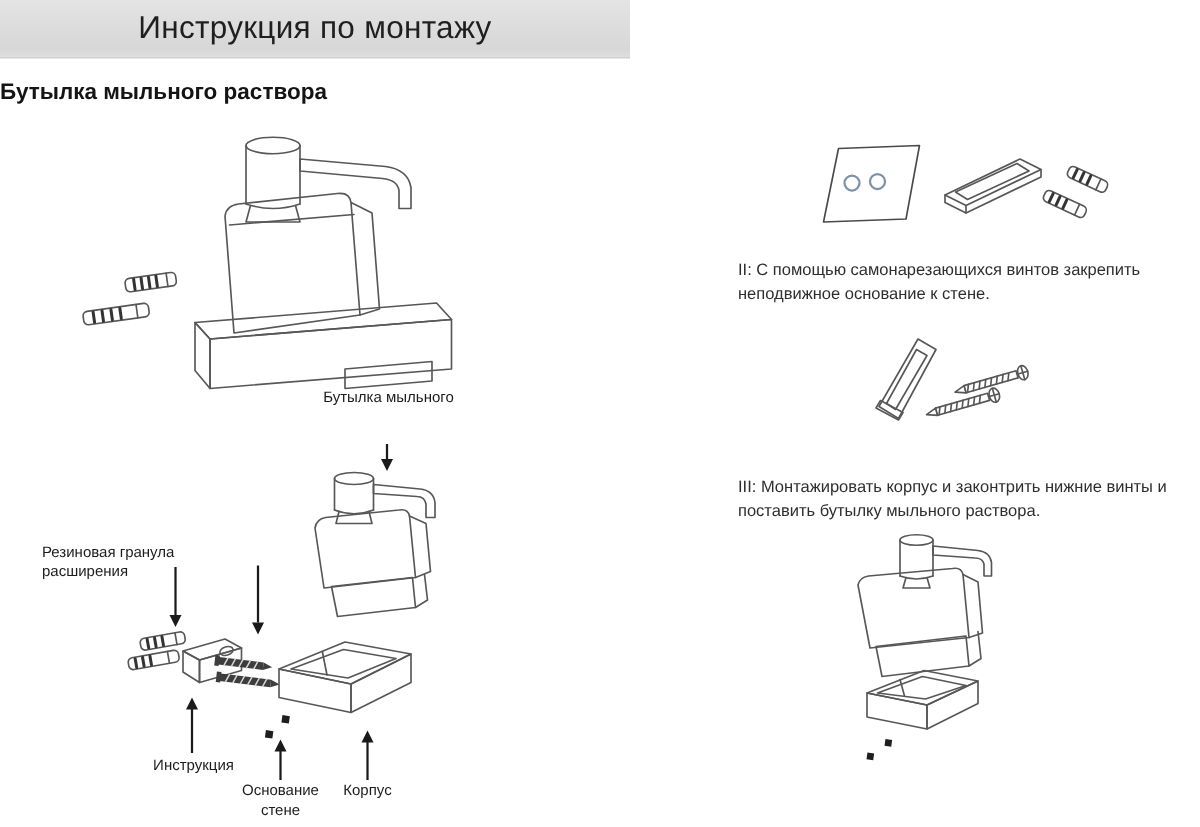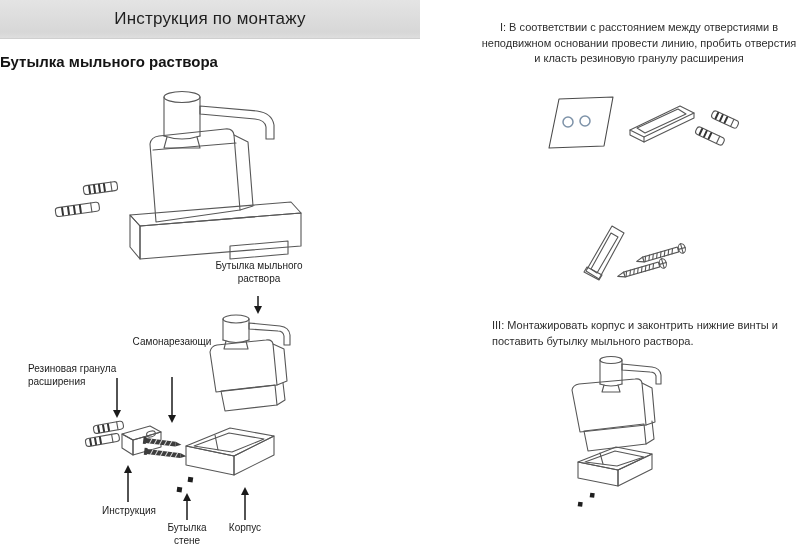--- a/index.html
+++ b/index.html
@@ -5,21 +5,21 @@
   * { margin:0; padding:0; box-sizing:border-box; }
   html,body { width:800px; height:551px; background:#ffffff; }
   body { font-family:"Liberation Sans", sans-serif; position:relative; overflow:hidden; color:#262626; }
   .page { position:absolute; inset:0; width:800px; height:551px; background:#fff; }
   .header-bar {
     position:absolute; left:0; top:0; width:420px; height:39px;
     background:linear-gradient(180deg,#e4e4e4 0%,#d7d7d7 85%,#dedede 100%);
     border-bottom:1px solid #cfcfcf;
     display:flex; align-items:center; justify-content:center;
   }
-  .header-title { font-size:17px; color:#1f1f1f; letter-spacing:.2px; }
+  .header-title { font-size:21px; color:#1f1f1f; letter-spacing:.2px; }
   .product-title {
     position:absolute; left:0; top:53px; width:420px; text-align:left;
     font-size:15px; font-weight:bold; color:#141414;
   }
   svg { position:absolute; overflow:visible; }
   .lbl { position:absolute; font-size:10px; font-weight:normal; color:#1c1c1c; line-height:1.3; }
   .lbl span { display:block; }
   .center { text-align:center; }
   .step-text { position:absolute; font-size:11px; color:#2e2e2e; line-height:1.42; }
   .ln { stroke:#575757; fill:none; stroke-width:1.1; stroke-linejoin:round; stroke-linecap:round; }
@@ -173,41 +173,39 @@
     </g>
 
     <g>
       <rect class="blk" x="177" y="199" width="5" height="5" transform="rotate(8 179 201)"></rect>
       <rect class="blk" x="188" y="189" width="5" height="5" transform="rotate(8 190 191)"></rect>
     </g>
   </svg>
 
   <div class="lbl center" style="left:193px;top:259px;width:132px">
     <span>Бутылка мыльного</span>
-    <span>раствора</span>
   </div>
   <div class="lbl center" style="left:108px;top:335px;width:128px">
-    <span>Самонарезающи</span>
   </div>
   <div class="lbl" style="left:28px;top:362px;width:112px">
     <span>Резиновая гранула</span>
     <span>расширения</span>
   </div>
   <div class="lbl center" style="left:92px;top:504px;width:74px">
     <span>Инструкция</span>
   </div>
   <div class="lbl center" style="left:151px;top:521px;width:72px">
-    <span>Бутылка</span>
+    <span>Основание</span>
     <span>стене</span>
   </div>
   <div class="lbl center" style="left:209px;top:521px;width:72px">
     <span>Корпус</span>
   </div>
 
-  <div class="step-text center" style="left:478px;top:20px;width:322px">I: В соответствии с расстоянием между отверстиями в неподвижном основании провести линию, пробить отверстия и класть резиновую гранулу расширения</div>
+  <div class="step-text" style="left:492px;top:173px;width:300px">II: С помощью самонарезающихся винтов закрепить неподвижное основание к стене.</div>
   <div class="step-text" style="left:492px;top:318px;width:312px">III: Монтажировать корпус и законтрить нижние винты и поставить бутылку мыльного раствора.</div>
 
   <svg style="left:522px;top:86px" width="240" height="82" viewBox="0 0 240 82">
     <g class="ln">
       <g>
         <path d="M37,13 L91,11 L82,60 L27,62 Z" stroke="#4a4a4a"></path>
         <circle class="hole" cx="46" cy="36" r="5"></circle>
         <circle class="hole" cx="63" cy="35" r="5"></circle>
       </g>
       <g>

